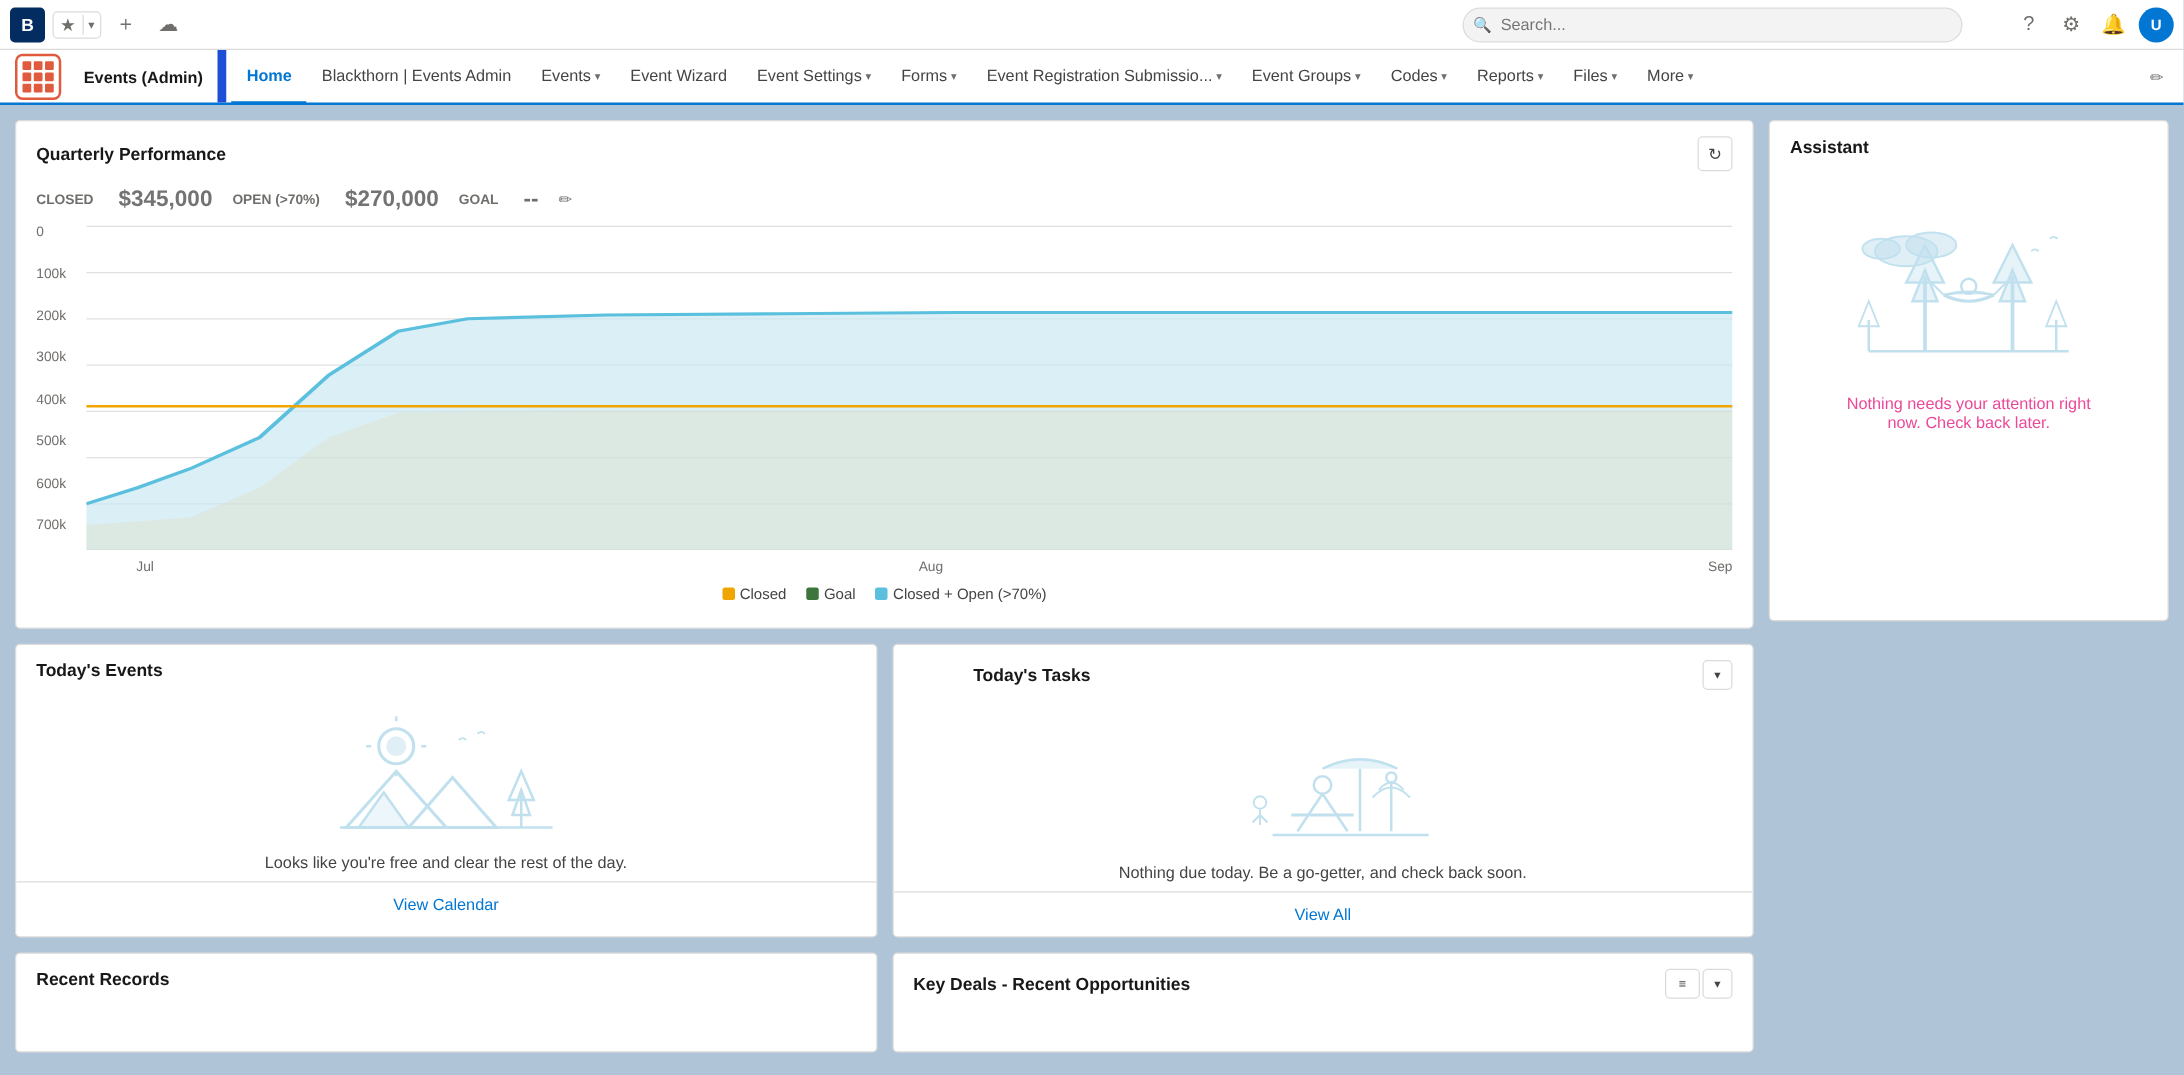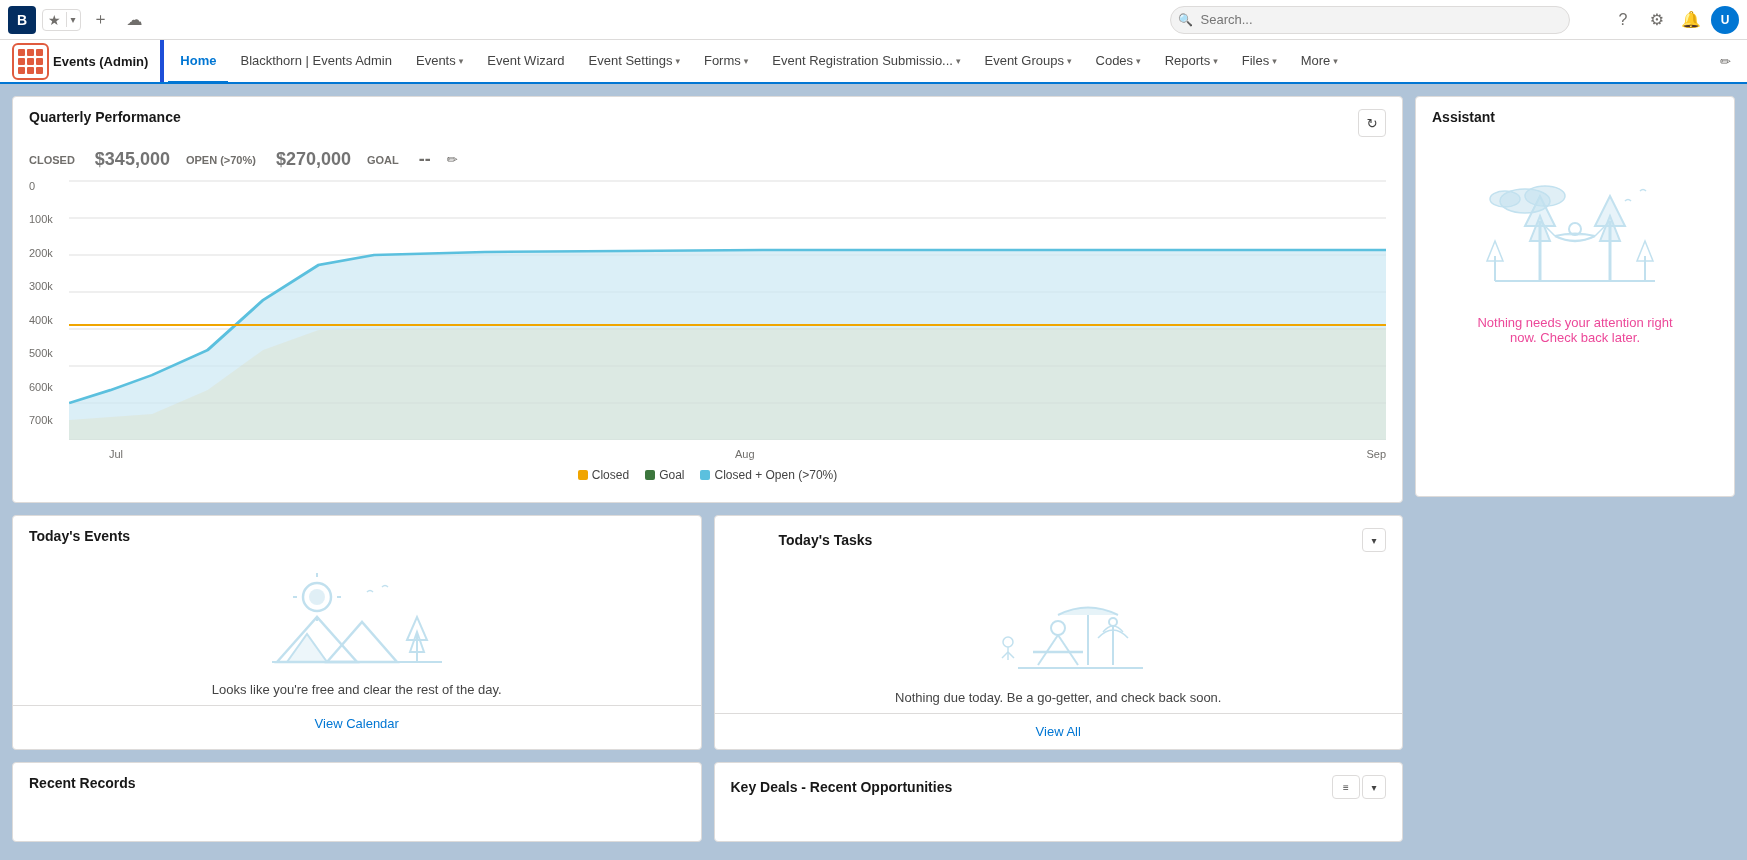--- a/index.html
+++ b/index.html
@@ -77,23 +77,23 @@
     .nav-bar {
       height: 44px;
       background: #fff;
       border-bottom: 2px solid #0176d3;
       display: flex;
       align-items: stretch;
       padding: 0 8px;
       gap: 0;
     }
     .nav-app-title {
-      display: flex; align-items: center; gap: 4px;
+      display: flex; align-items: center; gap: 18px;
       padding: 0 12px 0 4px;
-      border-right: 4px solid #1d4ed8;
+      border-right: 7px solid #1d4ed8;
       margin-right: 4px;
     }
     .app-icon-grid {
       display: grid; grid-template-columns: repeat(3,7px); gap: 2px;
       padding: 4px; border: 2px solid #e05b3e; border-radius: 6px; cursor: pointer;
     }
     .app-icon-grid span {
       width: 7px; height: 7px; border-radius: 1px; background: #e05b3e;
       display: block;
     }
@@ -135,21 +135,21 @@
 
     
     .card {
       background: #fff;
       border: 1px solid #dddbda;
       border-radius: 4px;
       overflow: hidden;
     }
     .card-header {
       padding: 12px 16px 8px;
-      display: flex; align-items: flex-start; justify-content: space-between;
+      display: flex; align-items: center; justify-content: space-between;
     }
     .card-title { font-size: 14px; font-weight: 700; color: #181818; }
 
     
     .quarterly-card {}
     .quarterly-stats {
       display: flex; align-items: center; gap: 16px;
       padding: 4px 16px 10px;
     }
     .stat-label { font-size: 11px; font-weight: 700; color: #706e6b; text-transform: uppercase; margin-right: 4px; }

